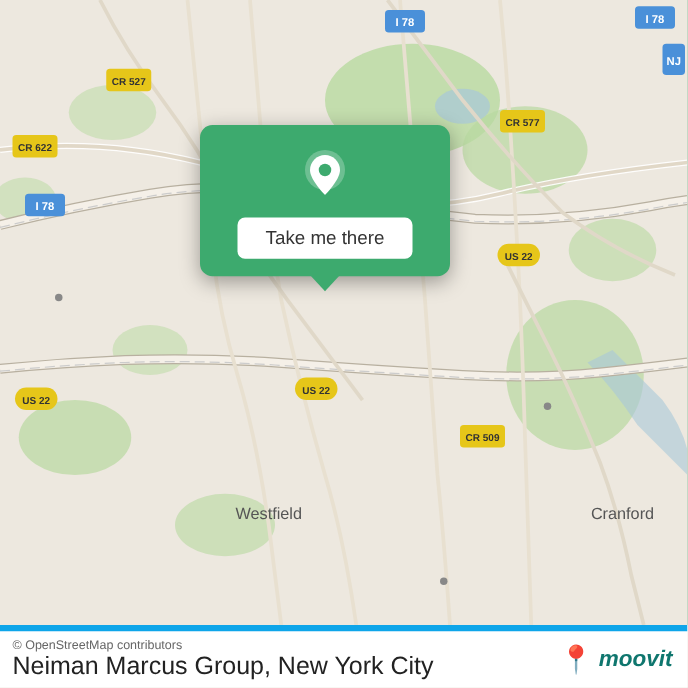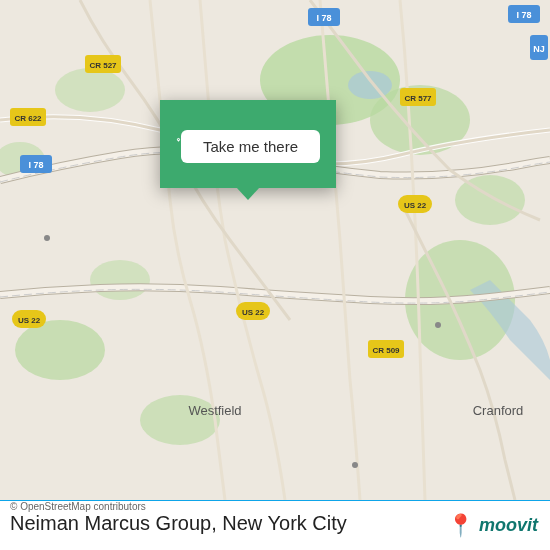--- a/index.html
+++ b/index.html
@@ -25,25 +25,25 @@
       height: 100%;
       position: absolute;
       top: 0; left: 0;
     }
 
     
     #popup-card {
       position: absolute;
       top: 100px;
       left: 160px;
-      width: 176px;
+      width: 200px;
       background: #3daa6e;
-      border-radius: 0;
-      display: flex;
-      flex-direction: row;
+      border-radius: 10px;
+      display: flex;
+      flex-direction: column;
       align-items: center;
       padding: 18px 16px 14px;
       box-shadow: 0 4px 16px rgba(0,0,0,0.35);
       z-index: 10;
     }
 
     #popup-card::after {
       content: '';
       position: absolute;
       bottom: -12px;
@@ -73,23 +73,24 @@
       cursor: pointer;
       white-space: nowrap;
     }
 
     
     #bottom-bar {
       width: 550px;
       height: 50px;
       background: white;
       display: flex;
+      align-items: center;
       justify-content: space-between;
       padding: 0 12px 0 10px;
-      border-top: 1px solid #0ea5e9;
+      border-top: 5px solid #0ea5e9;
     }
 
     #bottom-left {
       display: flex;
       flex-direction: column;
     }
 
     #osm-credit {
       font-size: 10px;
       color: #666;

